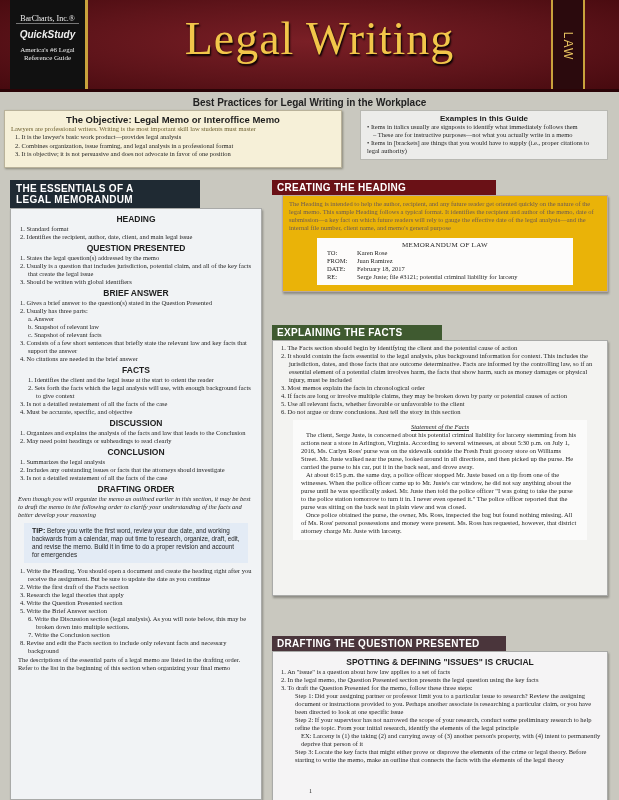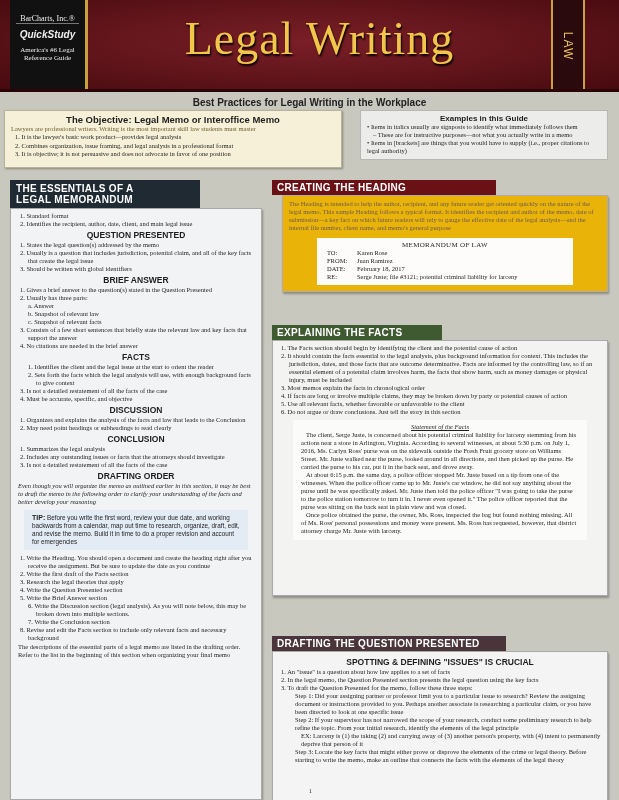--- a/index.html
+++ b/index.html
@@ -99,20 +99,21 @@
   <p style="padding-left:6px">   – These are for instructive purposes—not what you actually write in a memo</p>
   <p>• Items in [brackets] are things that you would have to supply (i.e., proper citations to legal authority)</p>
 </div>
 
 <div class="left-col">
   <div class="sec-head">
     <div>THE ESSENTIALS OF A</div>
     <div>LEGAL MEMORANDUM</div>
   </div>
   <div class="left-body">
+    <div class="sub">HEADING</div>
     <div class="item">1. Standard format</div>
     <div class="item">2. Identifies the recipient, author, date, client, and main legal issue</div>
 
     <div class="sub">QUESTION PRESENTED</div>
     <div class="item">1. States the legal question(s) addressed by the memo</div>
     <div class="item">2. Usually is a question that includes jurisdiction, potential claim, and all of the key facts that create the legal issue</div>
     <div class="item">3. Should be written with global identifiers</div>
 
     <div class="sub">BRIEF ANSWER</div>
     <div class="item">1. Gives a brief answer to the question(s) stated in the Question Presented</div>

